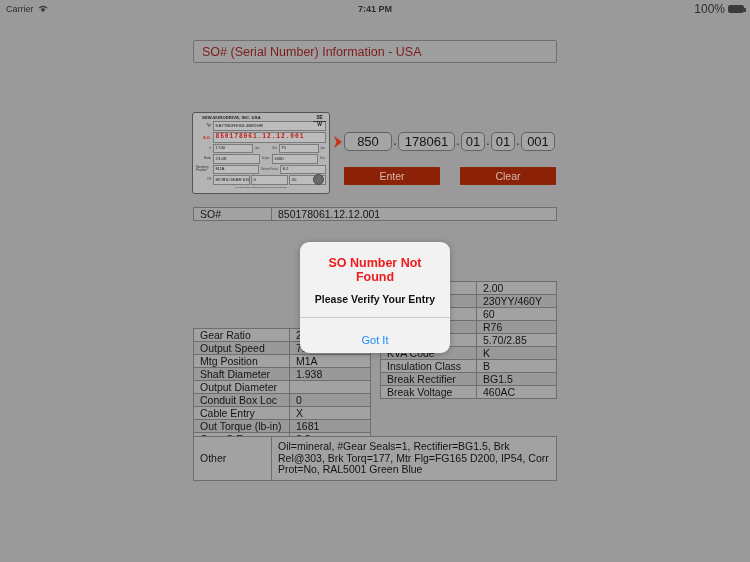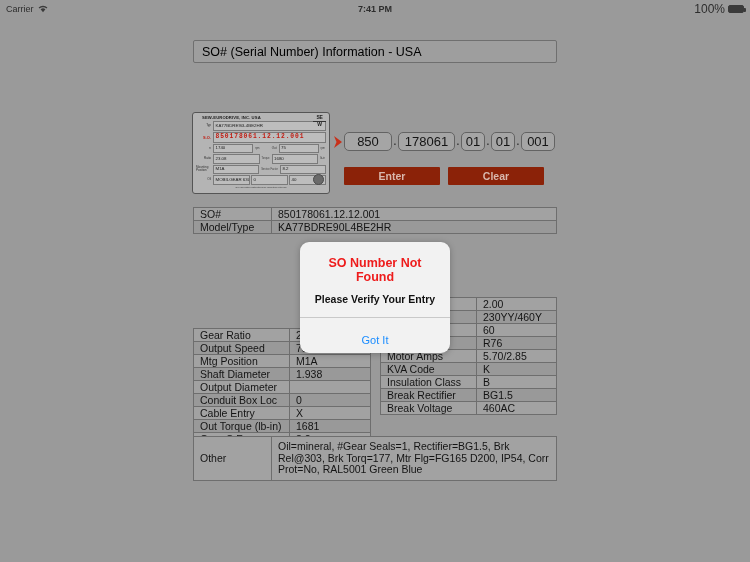--- a/index.html
+++ b/index.html
@@ -78,21 +78,21 @@
     left: 193px; top: 22px;
     width: 364px; height: 23px;
     background: #9e9e9e;
     border: 1px solid #6f6f6f;
     border-radius: 2px;
     box-sizing: border-box;
     display: flex;
     align-items: center;
     padding-left: 8px;
     font-size: 12.5px;
-    color: #000000;
+    color: #7f1d1d;
   }
 
   
   .nameplate {
     position: absolute;
     left: 192px; top: 94px;
     width: 138px; height: 82px;
     background: #b4b4b4;
     border: 1px solid #555;
     border-radius: 3px;
@@ -210,22 +210,21 @@
     font-size: 12px;
     color: #222;
     line-height: 22px;
     align-self: flex-end;
   }
 
   .btn-row {
     position: absolute;
     left: 344px; top: 149px;
     display: flex;
-    gap: 8px;
-    font-weight: bold;
+    gap: 20px;
   }
   .redbtn {
     width: 96px; height: 18px;
     background: #8b2208;
     border: none;
     border-radius: 1px;
     color: #d9b8ad;
     font-size: 10.5px;
     display: flex;
     align-items: center;
@@ -267,21 +266,21 @@
 
   
   #summary-table { left: 193px; top: 189px; width: 364px; }
   #summary-table .tcell-l { width: 78px; }
 
   
   #left-table { left: 193px; top: 263px; width: 178px; margin-top: 47px; }
   #left-table .tcell-l { width: 96px; }
 
   
-  #right-table { left: 380px; top: 263px; width: 177px; margin-top: 16px; }
+  #right-table { left: 380px; top: 263px; width: 177px; }
   #right-table .tcell-l { width: 96px; }
 
   
   #other-table { left: 193px; top: 418px; width: 364px; }
   #other-table .otrow { display: flex; }
   #other-table .ocell-l {
     width: 78px;
     border-right: 1px solid #6e6e6e;
     padding: 6px 0 6px 6px;
     box-sizing: border-box;
@@ -427,24 +426,20 @@
   <div class="btn-row">
     <div class="redbtn">Enter</div>
     <div class="redbtn">Clear</div>
   </div>
 
   <div class="tbl" id="summary-table">
       <div class="trow zebra-a">
         <div class="tcell-l">SO#</div>
         <div class="tcell-v">850178061.12.12.001</div>
       </div>
-      <div class="trow zebra-b">
-        <div class="tcell-l">Model/Type</div>
-        <div class="tcell-v">KA77BDRE90L4BE2HR</div>
-      </div>
     </div>
 
   <div class="tbl" id="left-table">
       <div class="trow zebra-a">
         <div class="tcell-l">Gear Ratio</div>
         <div class="tcell-v">23.08</div>
       </div>
       <div class="trow zebra-b">
         <div class="tcell-l">Output Speed</div>
         <div class="tcell-v">75</div>

